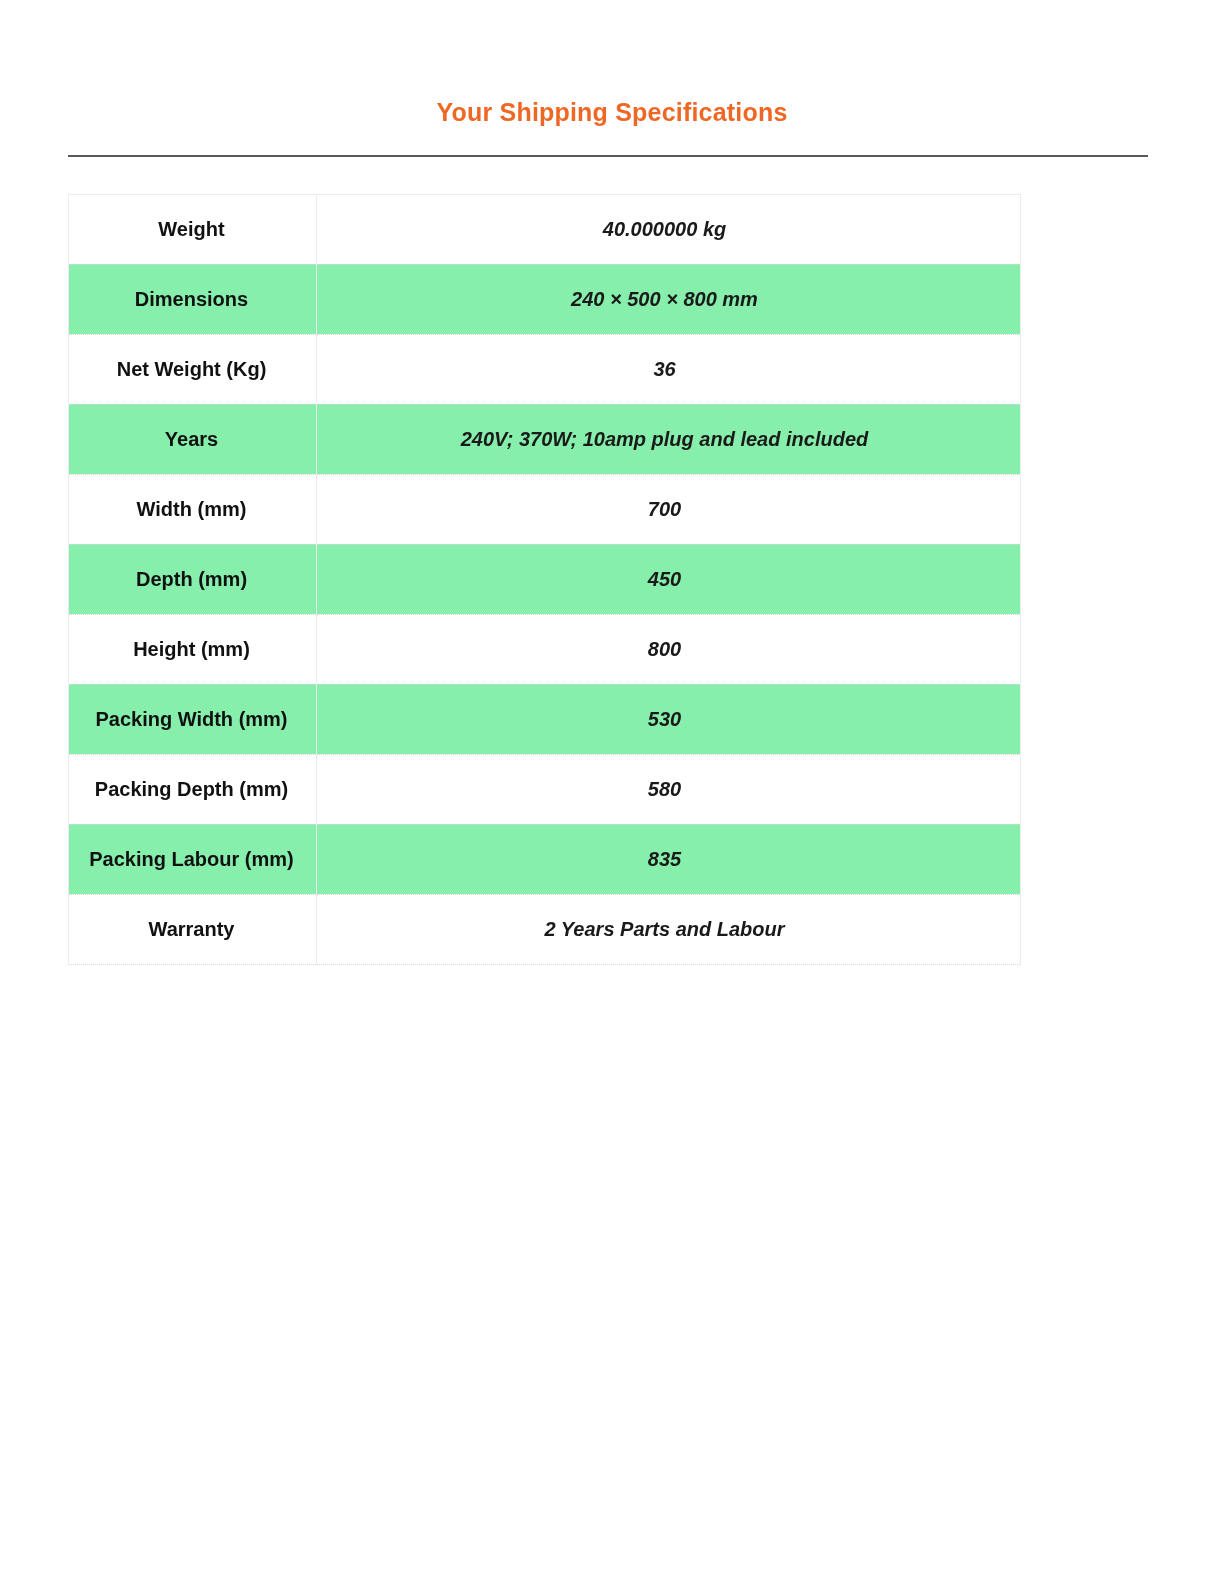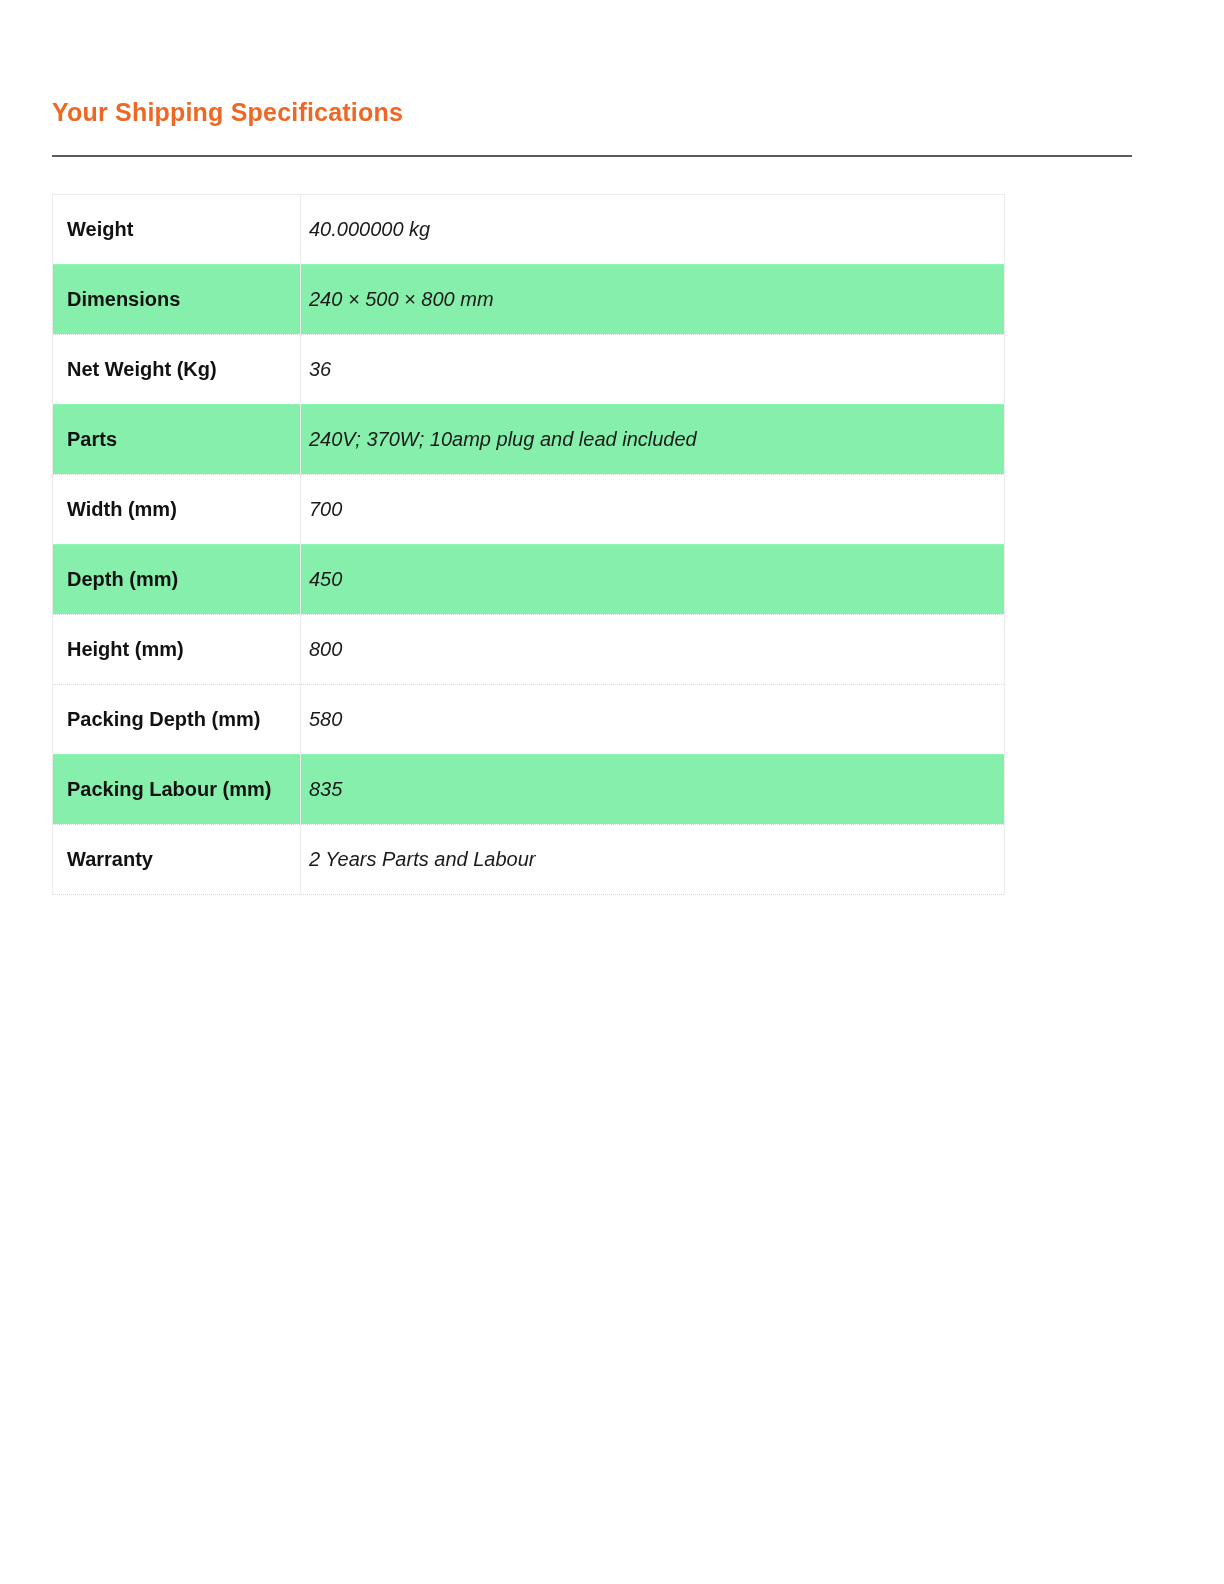--- a/index.html
+++ b/index.html
@@ -9,22 +9,23 @@
   }
   body {
     width: 1224px;
     height: 1584px;
     font-family: "Liberation Sans", sans-serif;
     color: #222222;
     position: relative;
     overflow: hidden;
   }
   .page {
-    padding: 96px 68px 0 52px;
+    padding: 96px 68px 0 68px;
     box-sizing: border-box;
+    text-align: center;
   }
   .spec-title {
     font-size: 25px;
     font-weight: bold;
     color: #ef6724;
     letter-spacing: 0.2px;
     margin: 0 0 0 0;
     line-height: 1.3;
   }
   .title-rule {
@@ -41,20 +42,21 @@
   .spec-table tr {
     background: #ffffff;
   }
   .spec-table tr.alt {
     background: #86efac;
   }
   .spec-table td {
     border-bottom: 1px dotted #d6d6d6;
     vertical-align: middle;
     padding: 0;
+    font-weight: bold;
   }
   .spec-table td.label {
     width: 248px;
     font-size: 20px;
     font-weight: bold;
     color: #111111;
     padding: 19px 16px 19px 14px;
     line-height: 1.55;
     box-sizing: border-box;
   }
@@ -96,34 +98,38 @@
       </tr>
       <tr class="alt">
         <td class="label col-left-edge">Dimensions</td>
         <td class="value col-right-edge">240 × 500 × 800 mm</td>
       </tr>
       <tr>
         <td class="label col-left-edge">Net Weight (Kg)</td>
         <td class="value col-right-edge">36</td>
       </tr>
       <tr class="alt">
-        <td class="label col-left-edge">Parts</td>
+        <td class="label col-left-edge">Years</td>
         <td class="value col-right-edge">240V; 370W; 10amp plug and lead included</td>
       </tr>
       <tr>
         <td class="label col-left-edge">Width (mm)</td>
         <td class="value col-right-edge">700</td>
       </tr>
       <tr class="alt">
         <td class="label col-left-edge">Depth (mm)</td>
         <td class="value col-right-edge">450</td>
       </tr>
       <tr>
         <td class="label col-left-edge">Height (mm)</td>
         <td class="value col-right-edge">800</td>
+      </tr>
+      <tr class="alt">
+        <td class="label col-left-edge">Packing Width (mm)</td>
+        <td class="value col-right-edge">530</td>
       </tr>
       <tr>
         <td class="label col-left-edge">Packing Depth (mm)</td>
         <td class="value col-right-edge">580</td>
       </tr>
       <tr class="alt">
         <td class="label col-left-edge">Packing Labour (mm)</td>
         <td class="value col-right-edge">835</td>
       </tr>
       <tr>

